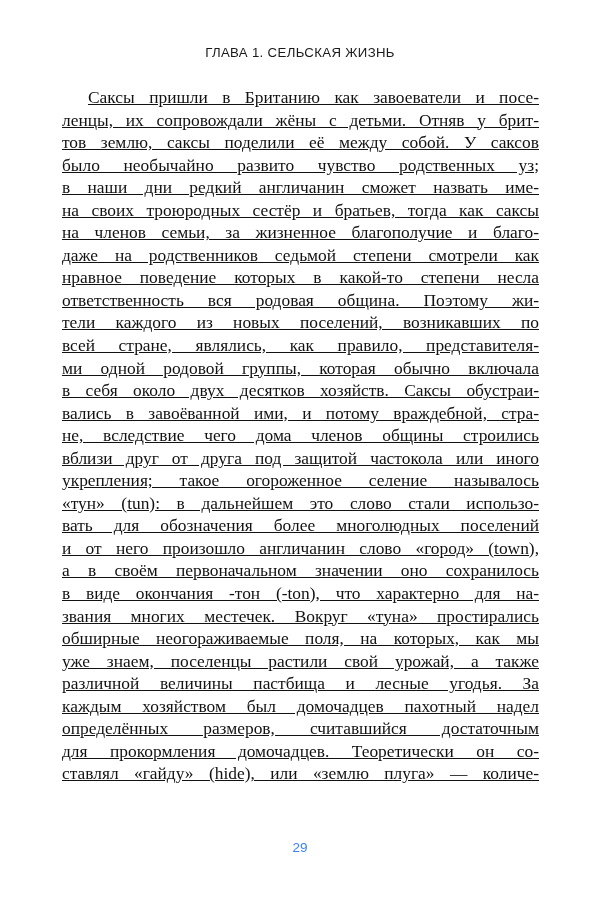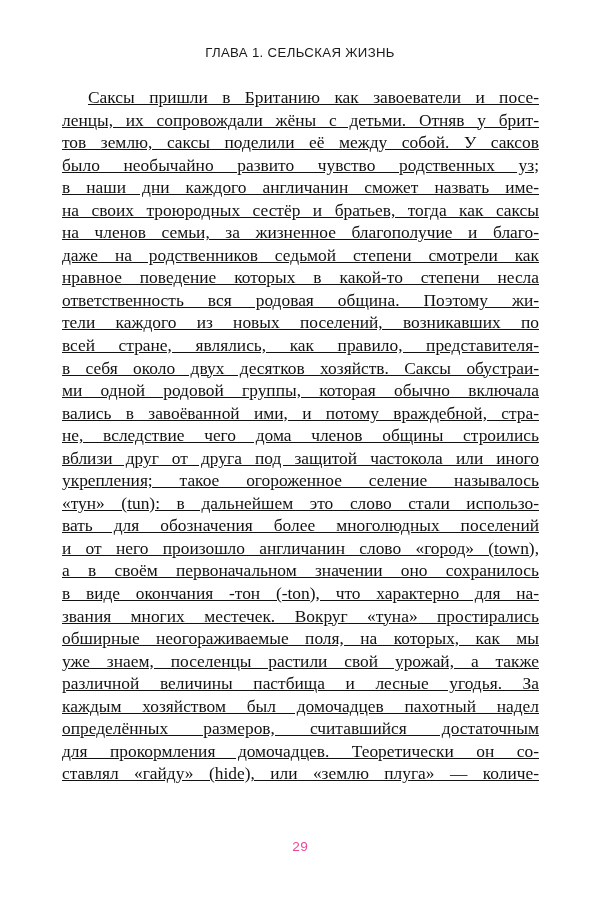--- a/index.html
+++ b/index.html
@@ -70,48 +70,48 @@
   }
   .line.indent > .jt {
     text-indent: 26px;
   }
   .folio {
     position: absolute;
     top: 840px;
     left: 0;
     width: 600px;
     text-align: center;
-    font-family: Liberation Mono, monospace;
+    font-family: Liberation Sans, sans-serif;
     font-size: 13.5px;
-    color: #ec4899;
+    color: #3b82f6;
   }
 </style>
 </head>
 <body>
 
 <div class="page">
 
   <div class="running-head">ГЛАВА 1. СЕЛЬСКАЯ ЖИЗНЬ</div>
 
   <div class="text-block">
     <div class="body-para" id="para">
         <div class="line indent"><span class="jt">Саксы пришли в Британию как завоеватели и посе-</span></div>
         <div class="line"><span class="jt">ленцы, их сопровождали жёны с детьми. Отняв у брит-</span></div>
         <div class="line"><span class="jt">тов землю, саксы поделили её между собой. У саксов</span></div>
         <div class="line"><span class="jt">было необычайно развито чувство родственных уз;</span></div>
-        <div class="line"><span class="jt">в наши дни каждого англичанин сможет назвать име-</span></div>
+        <div class="line"><span class="jt">в наши дни редкий англичанин сможет назвать име-</span></div>
         <div class="line"><span class="jt">на своих троюродных сестёр и братьев, тогда как саксы</span></div>
         <div class="line"><span class="jt">на членов семьи, за жизненное благополучие и благо-</span></div>
         <div class="line"><span class="jt">даже на родственников седьмой степени смотрели как</span></div>
         <div class="line"><span class="jt">нравное поведение которых в какой-то степени несла</span></div>
         <div class="line"><span class="jt">ответственность вся родовая община. Поэтому жи-</span></div>
         <div class="line"><span class="jt">тели каждого из новых поселений, возникавших по</span></div>
         <div class="line"><span class="jt">всей стране, являлись, как правило, представителя-</span></div>
+        <div class="line"><span class="jt">ми одной родовой группы, которая обычно включала</span></div>
         <div class="line"><span class="jt">в себя около двух десятков хозяйств. Саксы обустраи-</span></div>
-        <div class="line"><span class="jt">ми одной родовой группы, которая обычно включала</span></div>
         <div class="line"><span class="jt">вались в завоёванной ими, и потому враждебной, стра-</span></div>
         <div class="line"><span class="jt">не, вследствие чего дома членов общины строились</span></div>
         <div class="line"><span class="jt">вблизи друг от друга под защитой частокола или иного</span></div>
         <div class="line"><span class="jt">укрепления; такое огороженное селение называлось</span></div>
         <div class="line"><span class="jt">«тун» (tun): в дальнейшем это слово стали использо-</span></div>
         <div class="line"><span class="jt">вать для обозначения более многолюдных поселений</span></div>
         <div class="line"><span class="jt">и от него произошло англичанин слово «город» (town),</span></div>
         <div class="line"><span class="jt">а в своём первоначальном значении оно сохранилось</span></div>
         <div class="line"><span class="jt">в виде окончания -тон (-ton), что характерно для на-</span></div>
         <div class="line"><span class="jt">звания многих местечек. Вокруг «туна» простирались</span></div>

